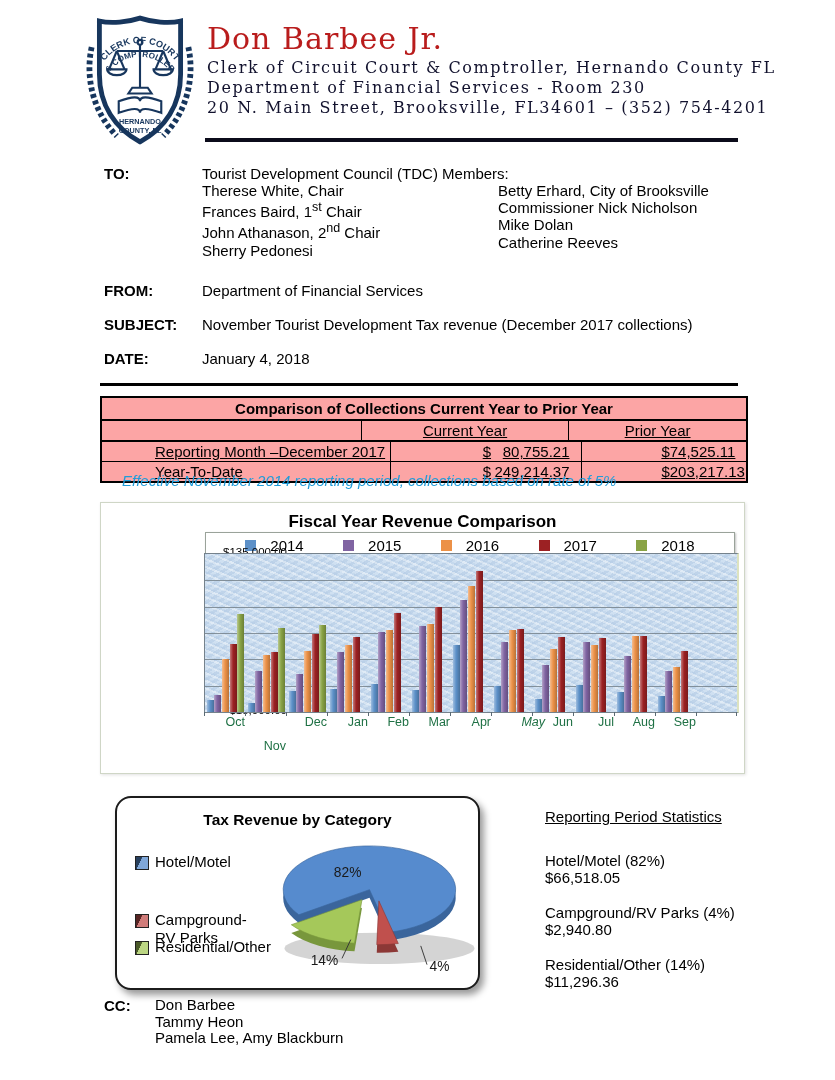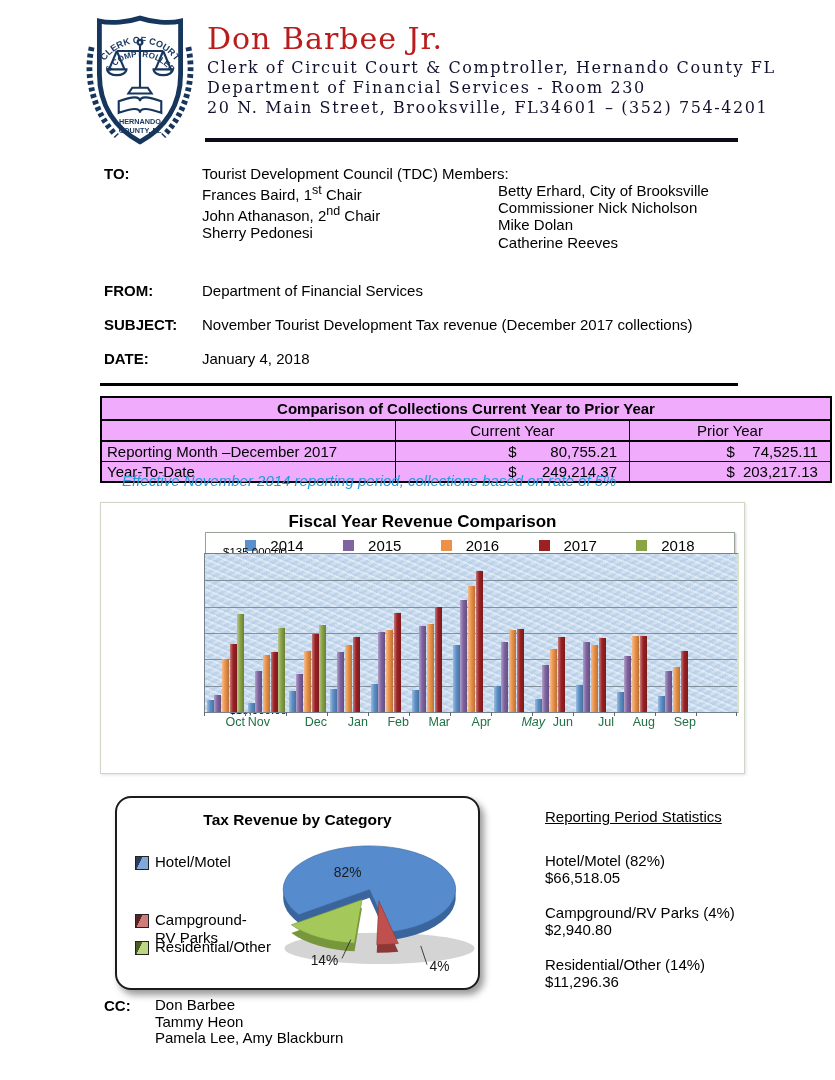--- a/index.html
+++ b/index.html
@@ -15,29 +15,29 @@
             color:#12122e;letter-spacing:1.6px;line-height:20px;}
   .head-rule{position:absolute;left:205px;top:138px;width:533px;height:4px;background:#0b0b1a;}
 
   
   .memo-label{position:absolute;left:104px;font-weight:bold;font-size:15px;}
   .memo-value{position:absolute;left:202px;font-size:15px;}
   .to-list{position:absolute;font-size:15px;line-height:17.2px;}
   .rule2{position:absolute;left:100px;top:383px;width:638px;height:3px;background:#000;}
 
   
-  .cmp-table{position:absolute;left:100px;top:396px;width:732px;border:2px solid #000;
-             font-size:15px;background:#f0abfc;box-sizing:border-box;}
+  .cmp-table{position:absolute;left:100px;top:396px;width:648px;border:2px solid #000;
+             font-size:15px;background:#fca5a5;box-sizing:border-box;}
   .cmp-title{font-weight:bold;text-align:center;padding:2px 0;border-bottom:2px solid #000;}
-  .cmp-row{display:grid;grid-template-columns:40.2% 32.2% 27.6%;}
+  .cmp-row{display:grid;grid-template-columns:40.2% 32.2% 27.6%;text-decoration:underline;}
   .cmp-row > div{box-sizing:border-box;border-left:1px solid #000;}
   .cmp-row > div:first-child{border-left:none;}
   .cmp-head{border-bottom:2px solid #000;}
   .cmp-head > div{text-align:center;padding:1px 0;}
-  .cmp-data{border-bottom:1px solid #000;}
+  .cmp-data{border-bottom:1px solid #000;padding-left:48px;}
   .cmp-data:last-child{border-bottom:none;}
   .cmp-data .lbl{padding:1px 0 1px 5px;}
   .money{display:flex;justify-content:space-between;padding:1px 12px 1px 48%;}
   .note{position:absolute;left:102px;top:472px;font-size:15px;font-style:italic;}
 
   
   .chart-panel{position:absolute;left:100px;top:502px;width:645px;height:272px;background:#fff;
                border:1px solid #cfd6c6;box-shadow:1px 1px 3px rgba(0,0,0,.12);box-sizing:border-box;}
   .chart-title{position:absolute;left:0;right:0;top:9px;text-align:center;font-weight:bold;font-size:17px;}
   .fy-legend{position:absolute;left:104px;top:29px;width:530px;height:26px;background:#fff;
@@ -117,20 +117,21 @@
     <div class="head-title">Don Barbee Jr.</div>
     <div class="head-sub">Clerk of Circuit Court &amp; Comptroller, Hernando County FL</div>
     <div class="head-sub">Department of Financial Services - Room 230</div>
     <div class="head-sub">20 N. Main Street, Brooksville, FL34601 – (352) 754-4201</div>
   </div>
   <div class="head-rule"></div>
 
   <div class="memo-label" style="top:165px">TO:</div>
   <div class="memo-value" style="top:165px">Tourist Development Council (TDC) Members:</div>
   <div class="to-list" style="left:202px;top:182px;width:290px" id="to-left">
+      <div><span>Therese White, Chair</span></div>
       <div><span>Frances Baird, 1</span><sup>st</sup><span> Chair</span></div>
       <div><span>John Athanason, 2</span><sup>nd</sup><span> Chair</span></div>
       <div><span>Sherry Pedonesi</span></div>
     </div>
   <div class="to-list" style="left:498px;top:182px;width:300px" id="to-right">
       <div>Betty Erhard, City of Brooksville</div>
       <div>Commissioner Nick Nicholson</div>
       <div>Mike Dolan</div>
       <div>Catherine Reeves</div>
     </div>
@@ -262,21 +263,21 @@
         <div class="bar" style="left: 426.9px; width: 7.2px; height: 76.3667px; background-color: rgb(236, 145, 71);"></div>
         <div class="bar" style="left: 434.6px; width: 7.2px; height: 75.7083px; background-color: rgb(156, 33, 35);"></div>
         <div class="bar" style="left: 452.5px; width: 7.2px; height: 15.8px; background-color: rgb(92, 144, 200);"></div>
         <div class="bar" style="left: 460.2px; width: 7.2px; height: 40.8167px; background-color: rgb(128, 100, 162);"></div>
         <div class="bar" style="left: 467.9px; width: 7.2px; height: 45.425px; background-color: rgb(236, 145, 71);"></div>
         <div class="bar" style="left: 475.6px; width: 7.2px; height: 60.5667px; background-color: rgb(156, 33, 35);"></div>
       </div>
     <div id="fy-xlabels">
         <div class="fy-xlabel" style="left: 103px;">Oct</div>
         <div class="fy-xtick" style="left: 103px;"></div>
-        <div class="fy-xlabel" style="left: 128px;">Nov</div>
+        <div class="fy-xlabel" style="left: 144px; margin-top: 24px;">Nov</div>
         <div class="fy-xtick" style="left: 144px;"></div>
         <div class="fy-xlabel" style="left: 185px;">Dec</div>
         <div class="fy-xtick" style="left: 185px;"></div>
         <div class="fy-xlabel" style="left: 226px;">Jan</div>
         <div class="fy-xtick" style="left: 226px;"></div>
         <div class="fy-xlabel" style="left: 267px;">Feb</div>
         <div class="fy-xtick" style="left: 267px;"></div>
         <div class="fy-xlabel" style="left: 308px;">Mar</div>
         <div class="fy-xtick" style="left: 308px;"></div>
         <div class="fy-xlabel" style="left: 349px;">Apr</div>

